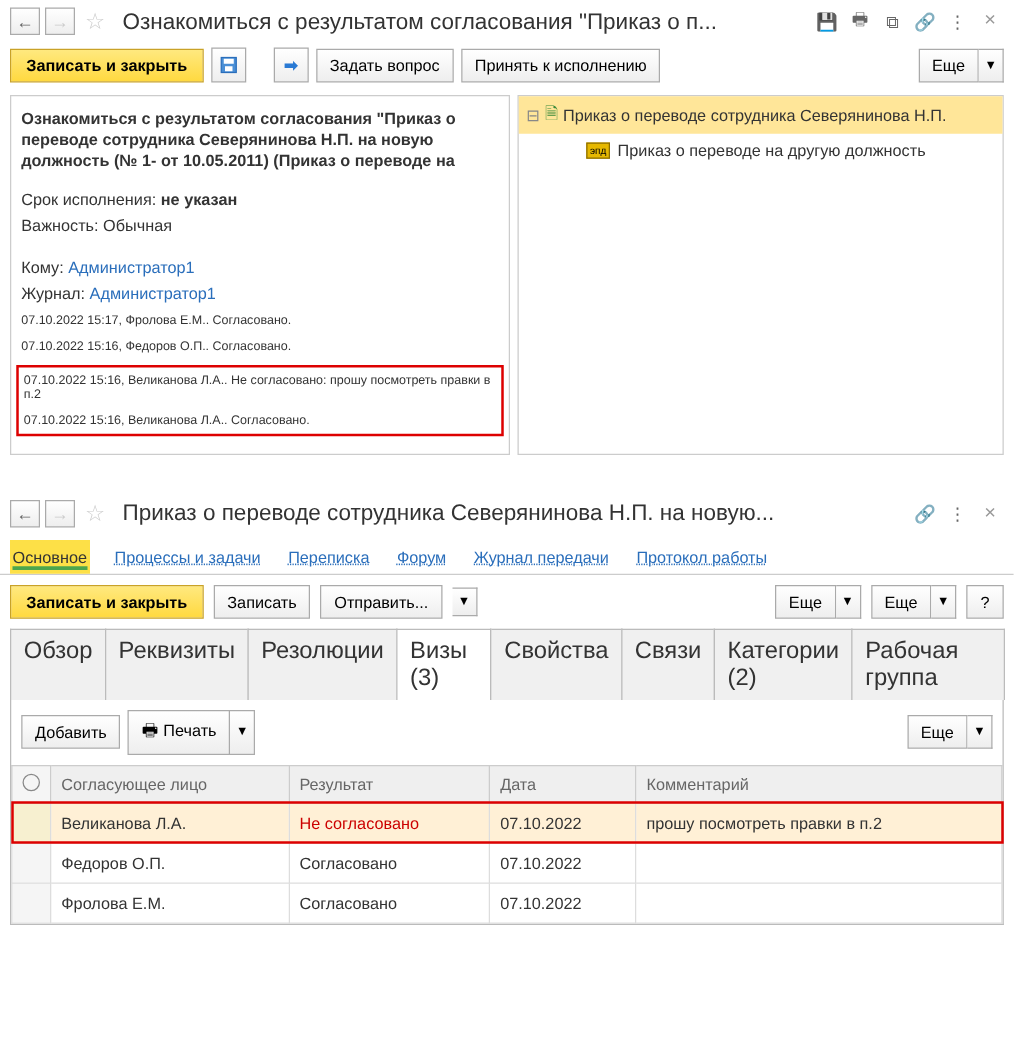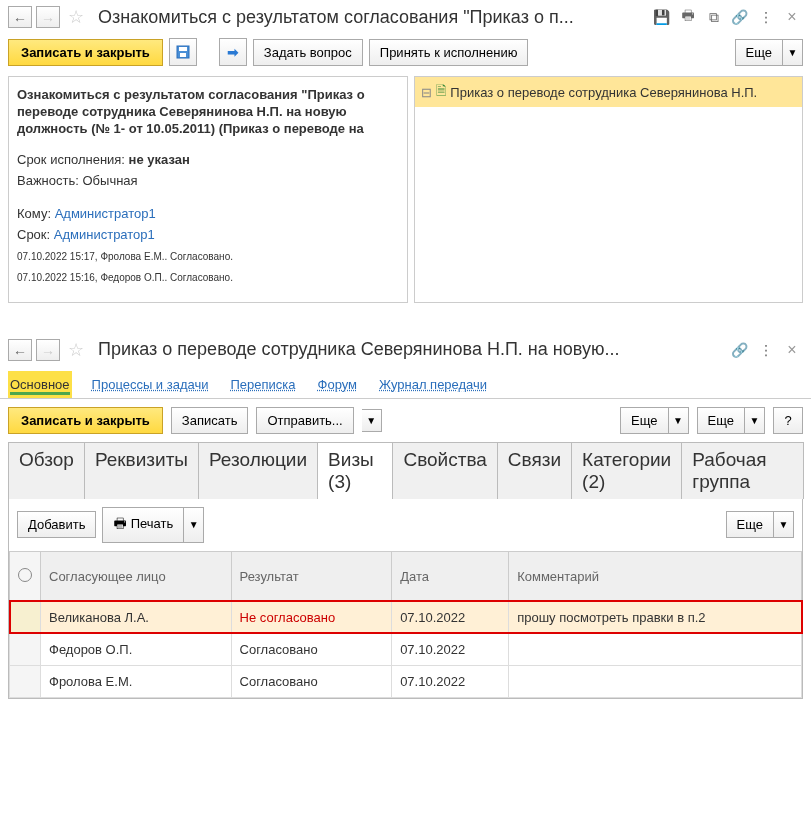--- a/index.html
+++ b/index.html
@@ -51,21 +51,21 @@
   
   .subtabs { display: flex; padding: 0 8px; }
   .subtab { border: 1px solid #bbb; border-bottom: none; padding: 6px 10px; background: #f0f0f0; cursor: pointer; font-size: 19px; margin-right: -1px; }
   .subtab.active { background: #fff; position: relative; z-index: 2; }
   
   .panel3 { border: 1px solid #bbb; margin: 0 8px; border-top: none; padding: 8px 0 0 0; }
   .toolbar3 { display: flex; align-items: center; padding: 0 8px 8px 8px; gap: 6px; }
   .print-icon { font-size: 14px; margin-right: 4px; }
   
   .table { width: 100%; border-collapse: collapse; }
-  .table th { background: #efefef; border: 1px solid #ccc; padding: 16px 8px; text-align: left; font-weight: normal; color: #666; font-size: 13px; }
+  .table th { background: #efefef; border: 1px solid #ccc; padding: 6px 8px; text-align: left; font-weight: normal; color: #666; font-size: 13px; }
   .table td { border: 1px solid #ddd; padding: 8px; font-size: 13px; vertical-align: top; }
   .table .row-highlight td { background: #fff0d6; }
   .table .col-handle { width: 28px; background: #f5f5f5; }
   .row-handle { background: #f7f0d0 !important; width: 28px; }
   .result-red { color: #c00; }
   .circle-icon { width: 14px; height: 14px; border: 1.5px solid #888; border-radius: 50%; display: inline-block; }
 </style>
 </head>
 <body>
 
@@ -114,31 +114,39 @@
     <div class="field-row">
       <span class="lbl">Важность:</span>
       <span>Обычная</span>
     </div>
     <div style="height:6px"></div>
     <div class="field-row">
       <span class="lbl">Кому:</span>
       <span class="link">Администратор1</span>
     </div>
     <div class="field-row">
-      <span class="lbl">Срок:</span>
+      <span class="lbl">Журнал:</span>
       <span class="link">Администратор1</span>
     </div>
     <div class="hist-row">07.10.2022 15:17, Фролова Е.М.. Согласовано.</div>
     <div class="hist-row">07.10.2022 15:16, Федоров О.П.. Согласовано.</div>
+    <div class="red-highlight">
+      <div class="hist-row" style="margin-top:0">07.10.2022 15:16, Великанова Л.А.. Не согласовано: прошу посмотреть правки в п.2</div>
+      <div class="hist-row" style="margin-bottom:0">07.10.2022 15:16, Великанова Л.А.. Согласовано.</div>
+    </div>
   </div>
   <div class="right-panel">
     <div class="right-head">
       <span style="color:#888">⊟</span>
       <span style="color:#3a8a3a">🗎</span>
       <span>Приказ о переводе сотрудника Северянинова Н.П.</span>
+    </div>
+    <div class="right-sub">
+      <span class="epd-badge">эпд</span>
+      <span>Приказ о переводе на другую должность</span>
     </div>
   </div>
 </div>
 
 <div class="section2">
   <div class="window-header">
     <div class="nav-arrow">←</div>
     <div class="nav-arrow" style="color:#ccc">→</div>
     <div class="star-icon">☆</div>
     <div class="window-title">Приказ о переводе сотрудника Северянинова Н.П. на новую...</div>
@@ -146,20 +154,21 @@
     <div class="header-icon">⋮</div>
     <div class="header-icon close-x">×</div>
   </div>
 
   <div class="tabbar">
     <div class="tab active"><span class="active-underline">Основное</span></div>
     <div class="tab">Процессы и задачи</div>
     <div class="tab">Переписка</div>
     <div class="tab">Форум</div>
     <div class="tab">Журнал передачи</div>
+    <div class="tab">Протокол работы</div>
   </div>
 
   <div class="toolbar2">
     <button class="btn-yellow">Записать и закрыть</button>
     <button class="btn-gray">Записать</button>
     <button class="btn-gray">Отправить...</button>
     <div class="btn-split">
       <button class="btn-gray dd">▼</button>
     </div>
     <div class="spacer"></div>

